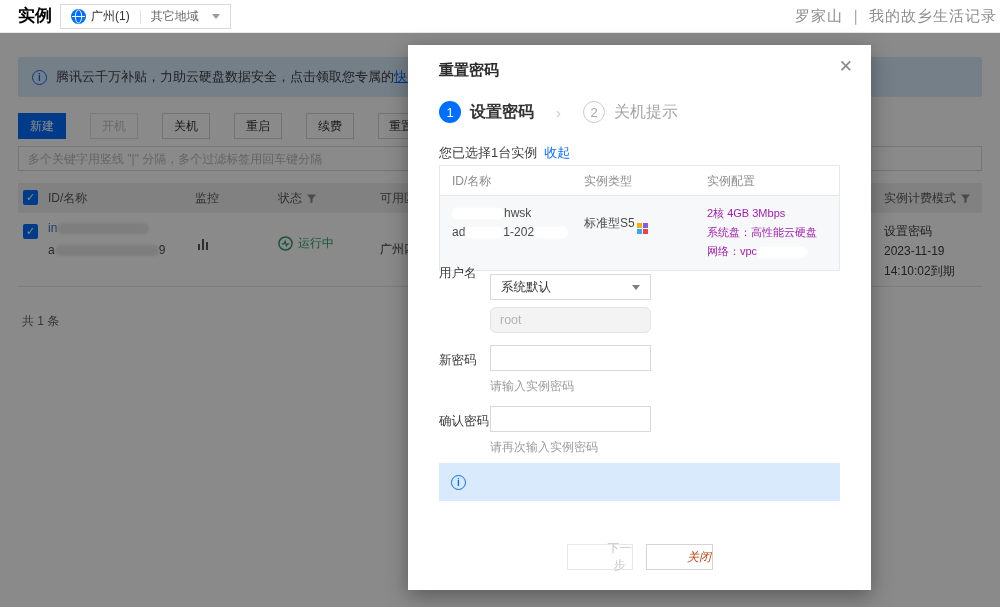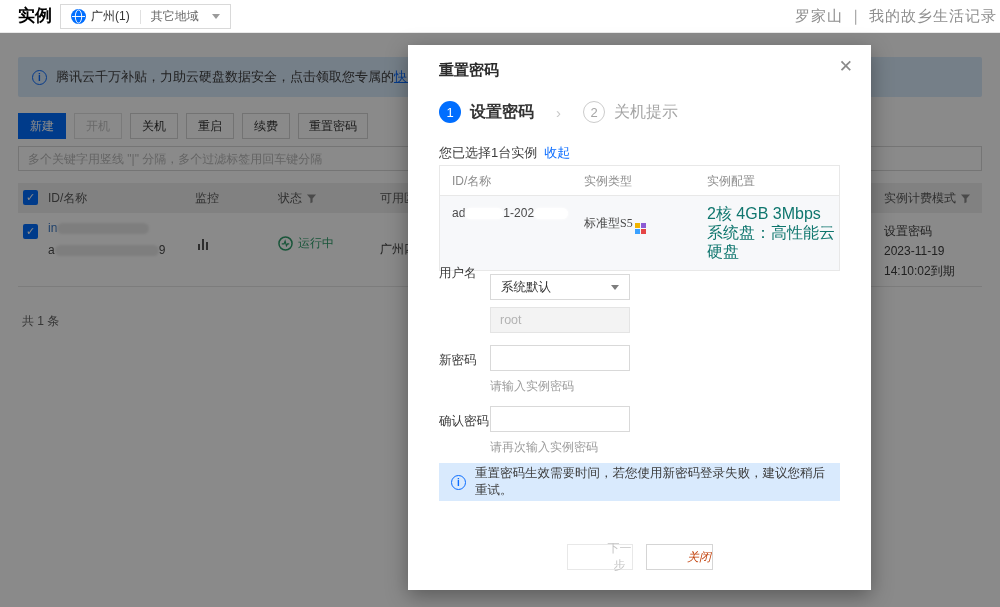--- a/index.html
+++ b/index.html
@@ -17,21 +17,21 @@
   .watermark { position:absolute; right:3px; top:7px; font-size:15px; color:#8e8e8e; letter-spacing:1px; }
 
   
   .page { position:absolute; left:0; top:33px; width:1000px; height:574px; background:#fff; z-index:1; }
 
   .notice-banner { position:absolute; left:18px; top:24px; width:964px; height:40px; background:#d9eafc; border-radius:2px; display:flex; align-items:center; padding:0 14px; gap:9px; font-size:13px; color:#3d3d3d; }
   .info-circle { flex:0 0 auto; width:15px; height:15px; border:1px solid #0a6cff; border-radius:50%; color:#0a6cff; font-size:10px; font-style:normal; display:flex; align-items:center; justify-content:center; font-weight:bold; }
   .banner-link { color:#0a6cff; text-decoration:underline; cursor:pointer; }
   .ext-icon { color:#0a6cff; font-size:11px; border:1px solid #0a6cff; border-radius:2px; width:12px; height:12px; line-height:10px; display:inline-flex; align-items:center; justify-content:center; margin:0 2px; }
 
-  .toolbar { position:absolute; left:18px; top:80px; display:flex; gap:8px; }
+  .toolbar { position:absolute; left:18px; top:80px; display:flex; gap:24px; }
   .btn { height:26px; min-width:48px; padding:0 10px; border:1px solid #d5d5d5; background:#fff; color:#333; font-size:12px; display:inline-flex; align-items:center; justify-content:center; cursor:pointer; }
   .btn.primary { background:#006eff; border-color:#006eff; color:#fff; }
   .btn.disabled { color:#c3c3c3; border-color:#e2e2e2; cursor:default; }
 
   .search-box { position:absolute; left:18px; top:113px; width:964px; height:25px; border:1px solid #d9d9d9; background:#fff; }
   .search-box input { width:100%; height:100%; border:0; outline:none; padding:0 9px; font-size:12px; color:#333; font-family:inherit; background:transparent; }
   .search-box input::placeholder { color:#b9b9b9; }
 
   .tbl-head { position:absolute; left:18px; top:150px; width:964px; height:30px; background:#efefef; }
   .tbl-head .cell, .tbl-row .cell { position:absolute; font-size:12px; color:#5a5a5a; line-height:30px; display:flex; align-items:center; gap:4px; }
@@ -66,34 +66,34 @@
   .step-label.idle { color:#a5a5a5; }
   .step-sep { margin:0 22px; color:#c8c8c8; font-size:15px; }
 
   .sel-note { position:absolute; left:31px; top:99px; font-size:13px; color:#3c3c3c; }
   .sel-note a { color:#0a6cff; text-decoration:none; margin-left:7px; cursor:pointer; }
 
   .mini-tbl { position:absolute; left:31px; top:120px; width:401px; border:1px solid #e8e8e8; }
   .mini-head { display:flex; height:30px; line-height:30px; border-bottom:1px solid #e8e8e8; color:#8d8d8d; font-size:12px; }
   .mini-body { display:flex; background:#f7f8fa; padding:8px 0 9px; }
   .mc1 { flex:0 0 142px; padding-left:12px; }
-  .mc2 { flex:0 0 125px; padding-left:2px;font-family:Liberation Serif, serif; }
+  .mc2 { flex:0 0 125px; padding-left:2px; }
   .mini-head .mc2 { padding-left:2px; }
   .mc3 { flex:1; }
   .mini-body .mc1 { line-height:19px; color:#4a4a4a; }
   .mini-body .mc2 { padding-top:11px; color:#4a4a4a; }
-  .mini-body .mc3 { line-height:19px; color:#0f766e; font-size:16px; }
+  .mini-body .mc3 { line-height:19px; color:#a21caf; font-size:11px; }
   .redact-w { display:inline-block; height:11px; background:#fff; border-radius:6px; vertical-align:middle; box-shadow:0 0 3px #fff; }
   .s5-icon { display:inline-grid; grid-template-columns:5px 5px; grid-template-rows:5px 5px; gap:1px; vertical-align:-1px; margin-left:2px; }
   .s5-icon i { display:block; }
   .s5-icon i:nth-child(1){ background:#f0b400; } .s5-icon i:nth-child(2){ background:#8d5bd4; }
   .s5-icon i:nth-child(3){ background:#3aa1ff; } .s5-icon i:nth-child(4){ background:#e54545; }
 
   .form-label { position:absolute; left:31px; font-size:12.5px; color:#3c3c3c; }
-  .fld { position:absolute; left:82px; width:140px; height:26px; border:1px solid #d9d9d9; background:#fff; }
+  .fld { position:absolute; left:82px; width:161px; height:26px; border:1px solid #d9d9d9; background:#fff; }
   .select-box { display:flex; align-items:center; padding:0 10px; justify-content:space-between; cursor:pointer; font-size:12.5px; color:#333; }
   .fld input { width:100%; height:100%; border:0; outline:none; padding:0 9px; font-size:12.5px; font-family:inherit; background:transparent; color:#333; }
   .fld.disabled { background:#f3f3f3; border-color:#e4e4e4; }
   .fld.disabled input { color:#b3b3b3; }
   .hint { position:absolute; left:82px; font-size:12px; color:#9c9c9c; }
 
   .modal-notice { position:absolute; left:31px; top:418px; width:401px; height:38px; background:#d9eafd; display:flex; align-items:center; gap:9px; padding:0 12px; font-size:12.5px; color:#3d3d3d; }
 
   .modal-footer { position:absolute; left:0; top:499px; width:463px; display:flex; justify-content:center; gap:13px; }
   .mbtn { height:26px; background:#fff; font-size:12px; display:inline-flex; align-items:center; justify-content:center; cursor:pointer;padding-left:40px; }
@@ -220,61 +220,64 @@
     </div>
 
     <div class="mini-tbl">
       <div class="mini-head">
         <div class="mc1">ID/名称</div>
         <div class="mc2">实例类型</div>
         <div class="mc3">实例配置</div>
       </div>
       <div class="mini-body">
         <div class="mc1">
+          <div><span class="redact-w" style="width:52px;"></span><span>hwsk</span></div>
           <div><span>ad</span><span class="redact-w" style="width:38px;"></span><span>1-202</span><span class="redact-w" style="width:34px;"></span></div>
         </div>
         <div class="mc2">
           <span>标准型S5</span><span class="s5-icon">
               <i></i>
               <i></i>
               <i></i>
               <i></i>
             </span>
         </div>
         <div class="mc3">
           <div>2核 4GB 3Mbps</div>
           <div>系统盘：高性能云硬盘</div>
+          <div>
+            <span>网络：vpc</span><span class="redact-w" style="width:50px;background:#fff;"></span>
+          </div>
         </div>
       </div>
     </div>
 
     <div class="form-label" style="top:220px;">用户名</div>
     <div class="fld select-box" style="top:229px;">
       <span>系统默认</span>
       <span class="caret-down" style="border-top-color:#7d7d7d;"></span>
     </div>
-    <div class="fld disabled" style="top:262px;">
+    <div class="fld disabled" style="top:262px;border-radius:6px;">
       <input type="text" readonly="" value="root" style="">
     </div>
 
     <div class="form-label" style="top:307px;">新密码</div>
     <div class="fld" style="top:300px;">
       <input type="password" style="">
     </div>
     <div class="hint" style="top:333px;">请输入实例密码</div>
 
     <div class="form-label" style="top:368px;">确认密码</div>
     <div class="fld" style="top:361px;">
       <input type="password" style="">
     </div>
     <div class="hint" style="top:394px;">请再次输入实例密码</div>
 
     <div class="modal-notice">
       <i class="info-circle">i</i>
-      <span>重置密码生效需要时间，若您使用新密码登录失败，建议您稍后重试。</span>
     </div>
 
     <div class="modal-footer">
       <button class="mbtn next">下一步</button>
       <button class="mbtn close">关闭</button>
     </div>
   </div>
 
 </div>
 

